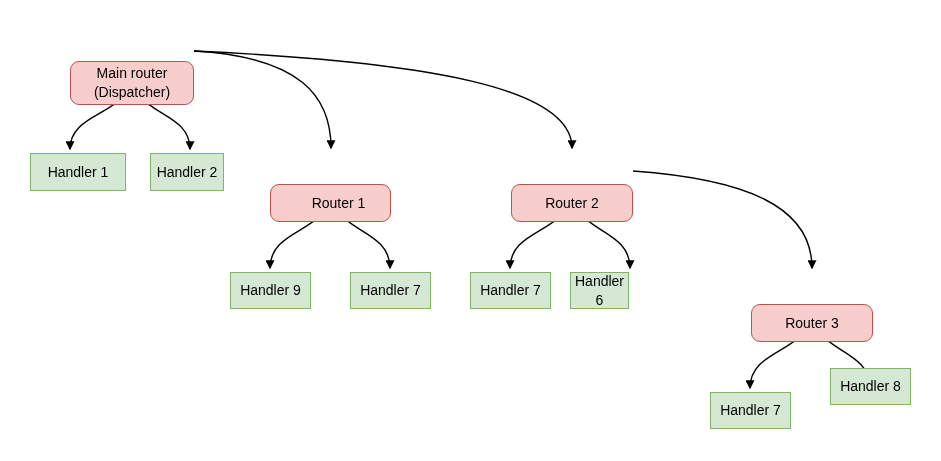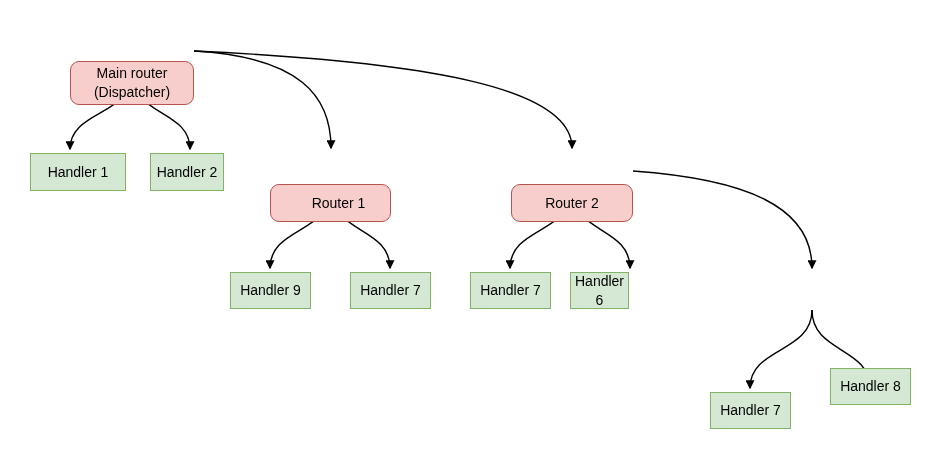--- a/index.html
+++ b/index.html
@@ -106,20 +106,23 @@
   </div>
 
   <div class="node handler" style="left:470px; top:272px; width:81px; height:37px;">
     <span>Handler 7</span>
   </div>
 
   <div class="node handler" style="left:570px; top:272px; width:59px; height:37px;text-align:center;">
     <span>Handler 6</span>
   </div>
 
+  <div class="node router" style="left:751px; top:272px; width:122px; height:38px;">
+    <span>Router 3</span>
+  </div>
 
   <div class="node handler" style="left:710px; top:392px; width:81px; height:37px;">
     <span>Handler 7</span>
   </div>
 
   <div class="node handler" style="left:830px; top:368px; width:81px; height:37px;">
     <span>Handler 8</span>
   </div>
 
 </div>

